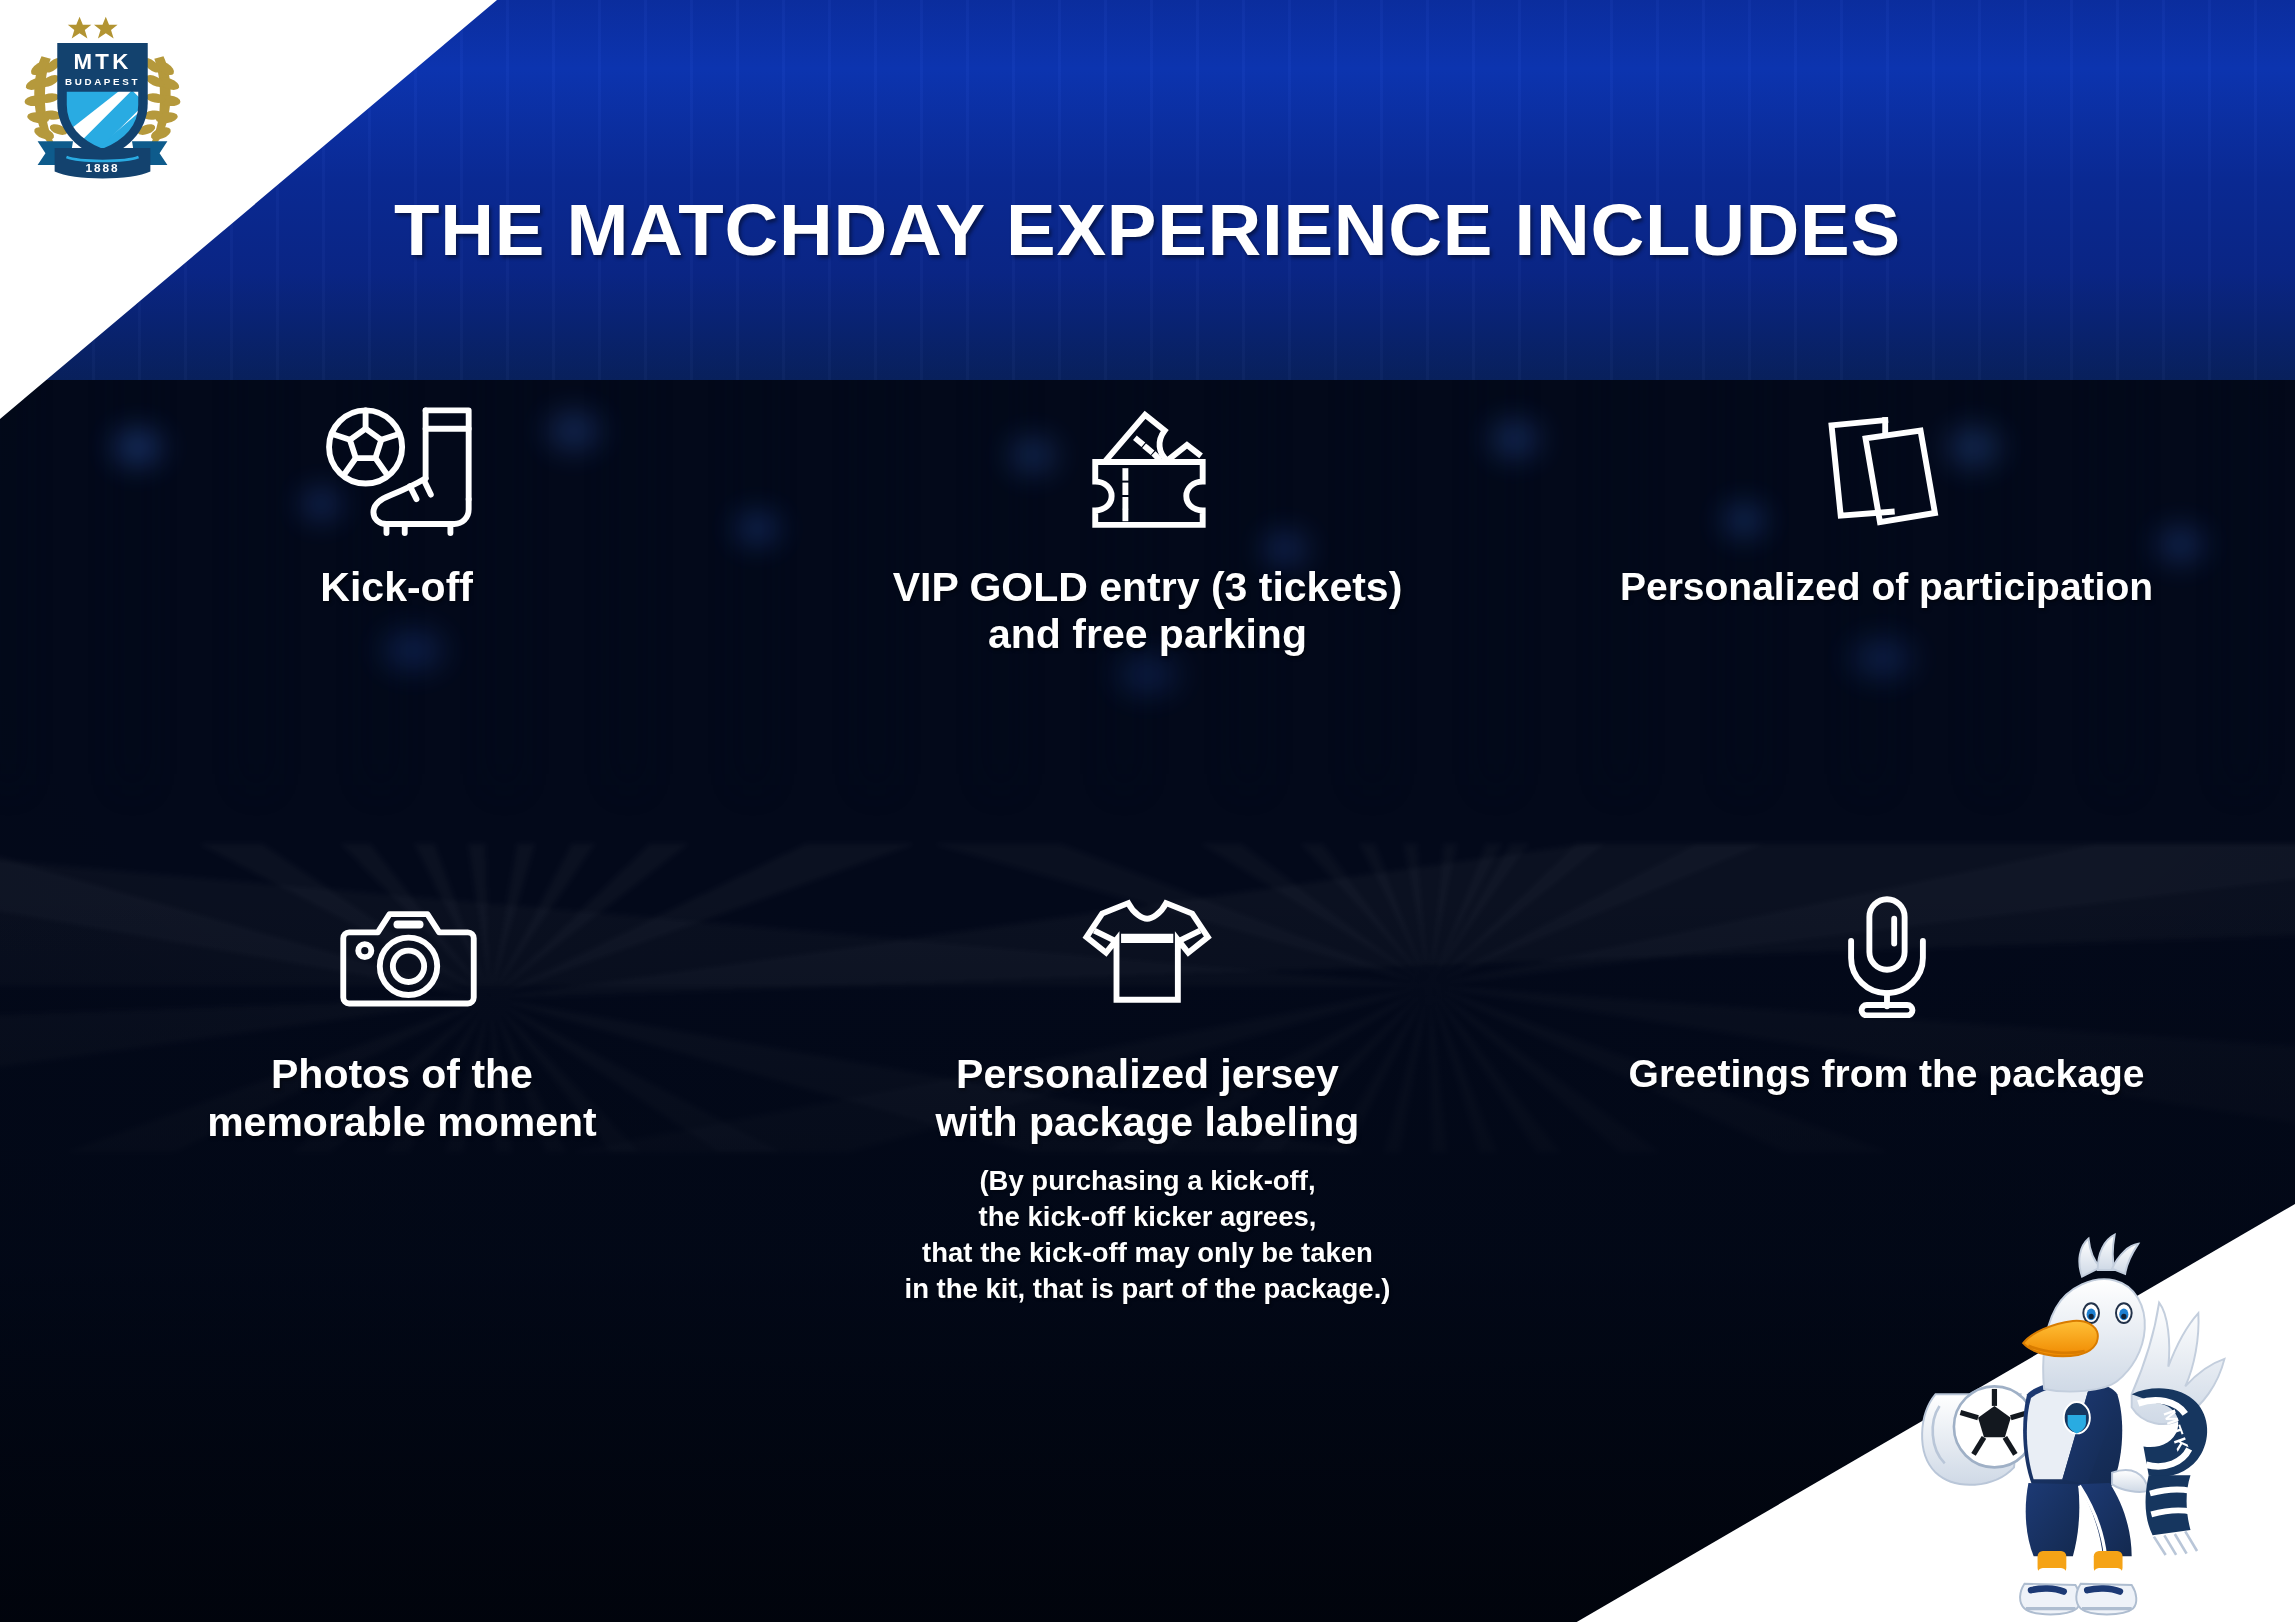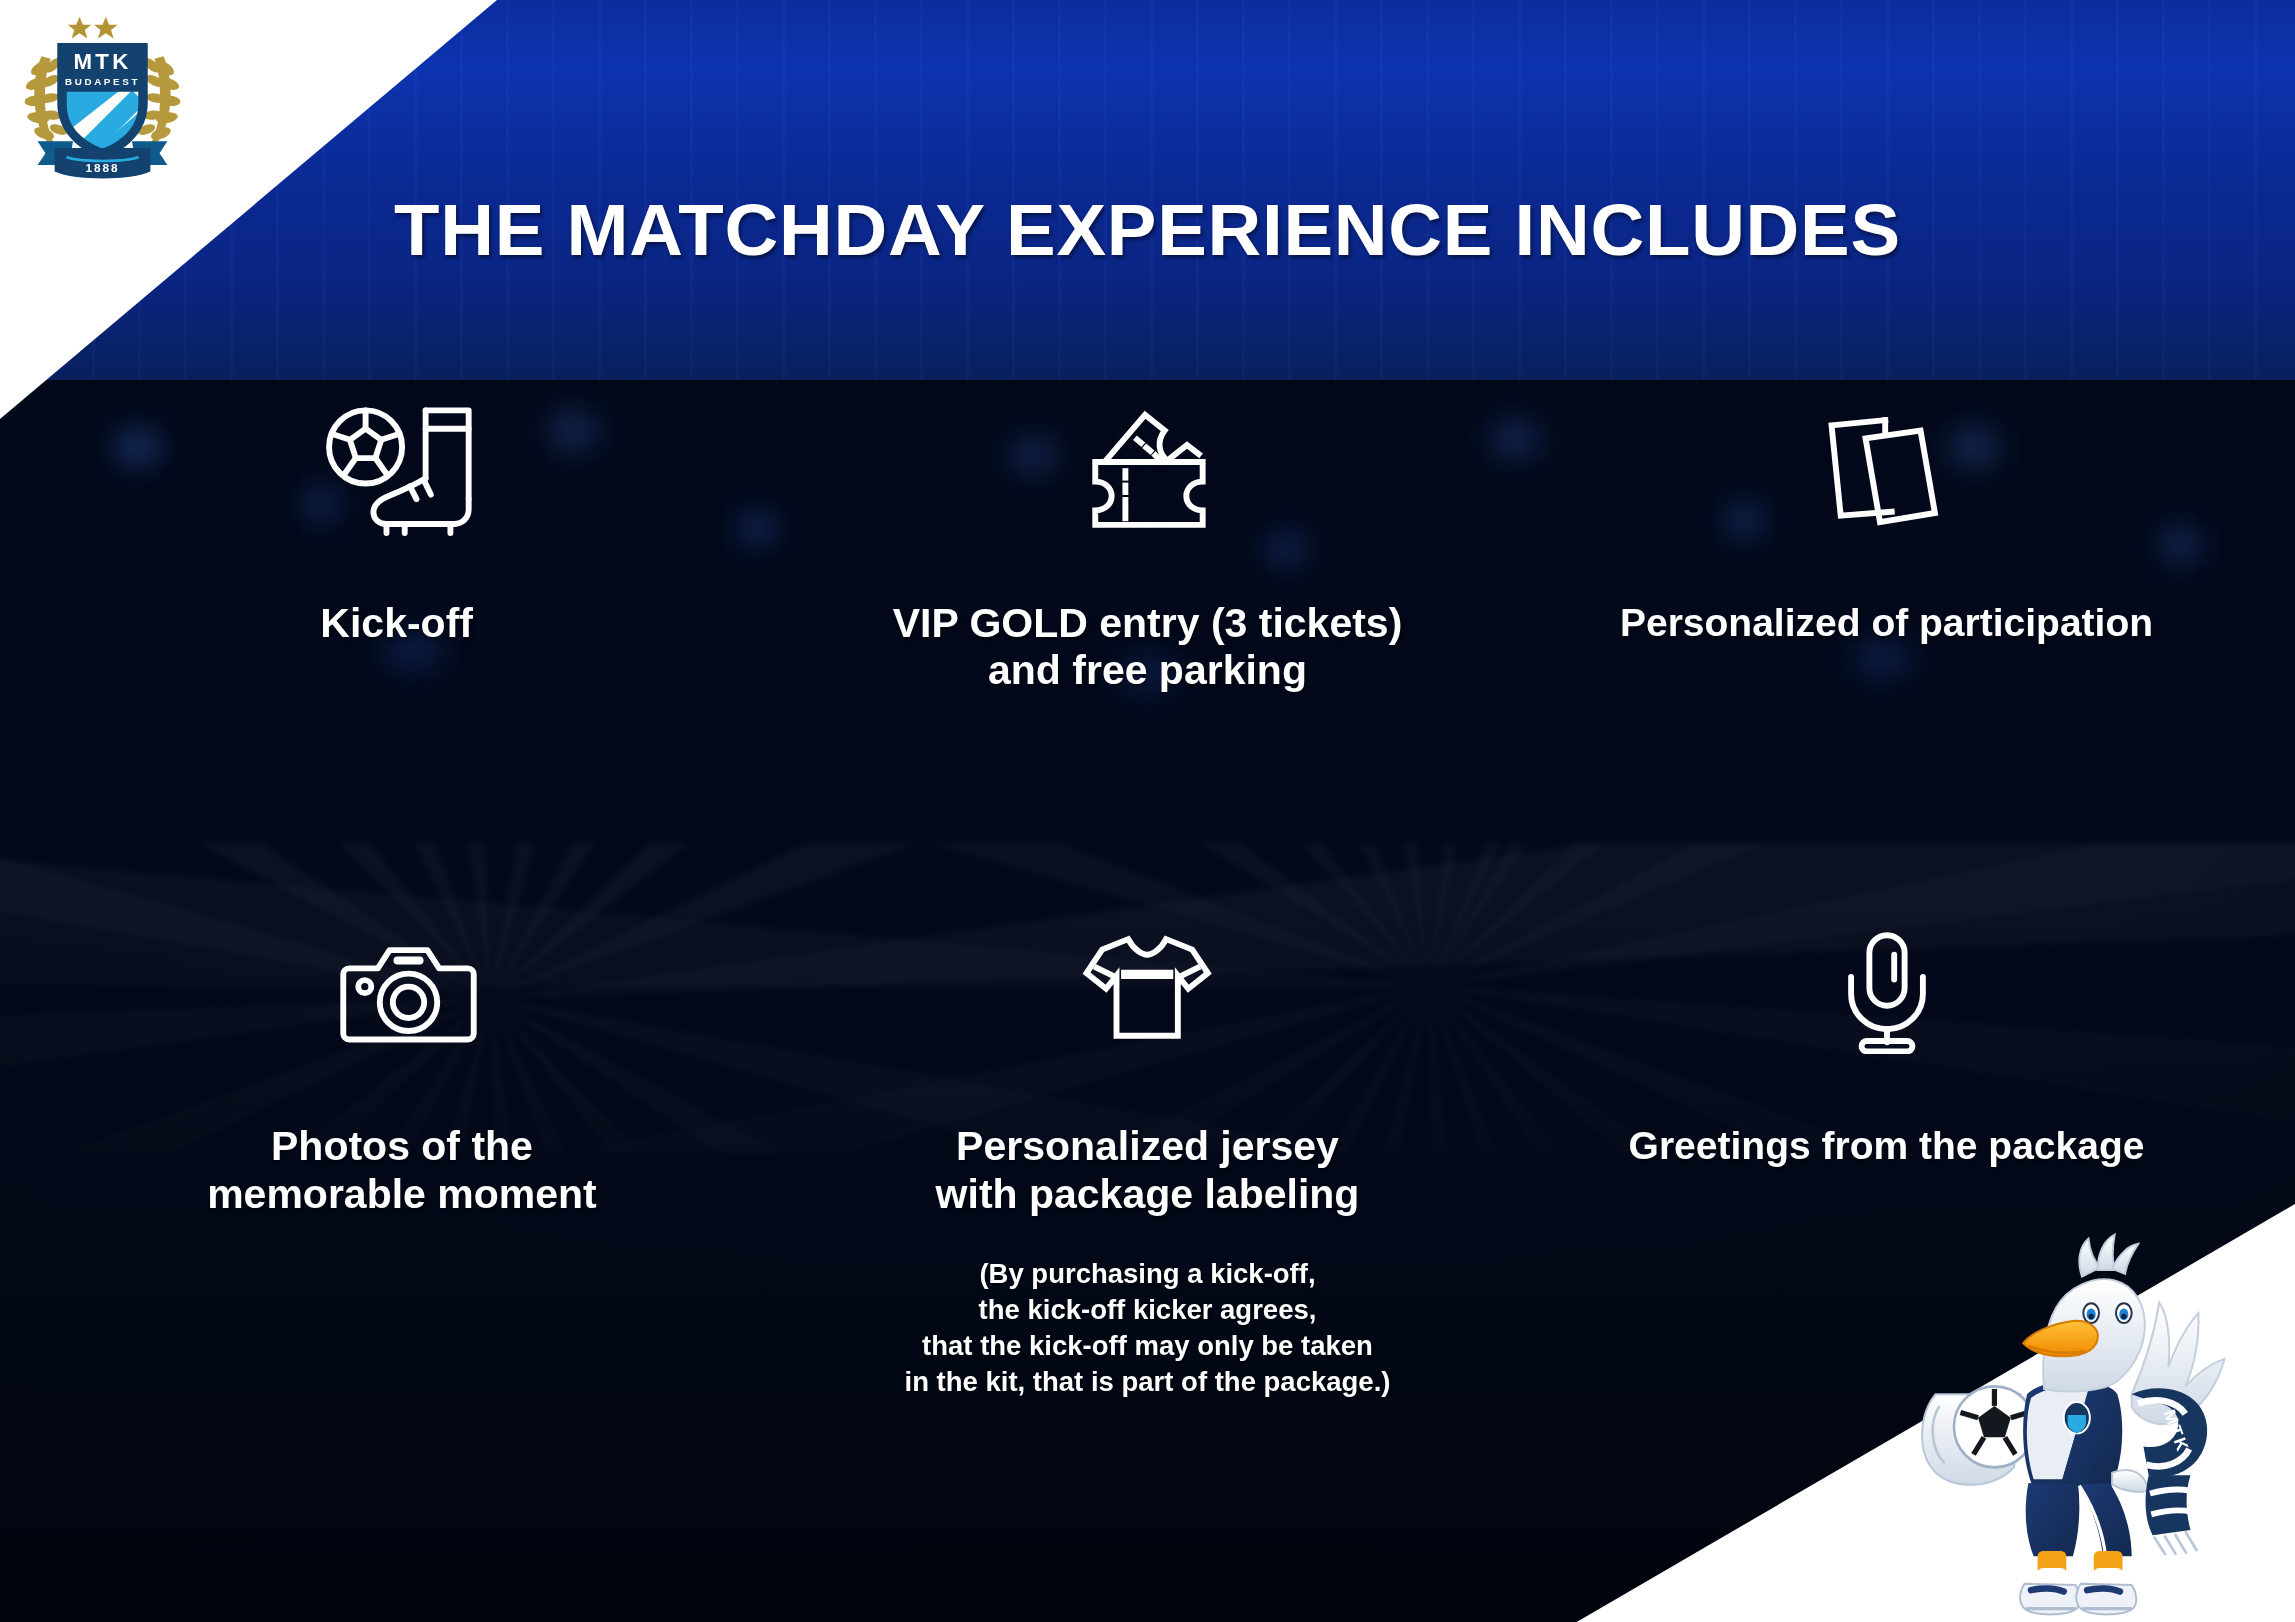--- a/index.html
+++ b/index.html
@@ -155,40 +155,39 @@
     align-items:flex-start;
     justify-content:space-between;
   }
   .row-2{ margin-top:222px; }
   .cell{
     width:33.33%;
     display:flex;
     flex-direction:column;
     align-items:center;
     text-align:center;
-    gap:36px;
   }
   .cell-icon{
     height:151px;
     display:flex;
     align-items:center;
     justify-content:center;
   }
   .cell-icon svg{ display:block; }
   .cell-label{
     margin-top:19.6px;
     color:#ffffff;
     font-size:39px;
     font-weight:bold;
     line-height:1.16;
     text-shadow:1.3px 2px 3.3px rgba(0,0,0,.5);
     max-width:96%;
   }
   .cell-note{
-    margin-top:2px;
+    margin-top:17px;
     color:#ffffff;
     font-size:27.5px;
     font-weight:bold;
     line-height:1.30;
     text-shadow:1.3px 1.3px 2.6px rgba(0,0,0,.5);
   }
 
   
   .r1 .cell-label{ font-size:41px; }
   .r1 .c1 .cell-label{ transform:translateX(-11.8px); }

